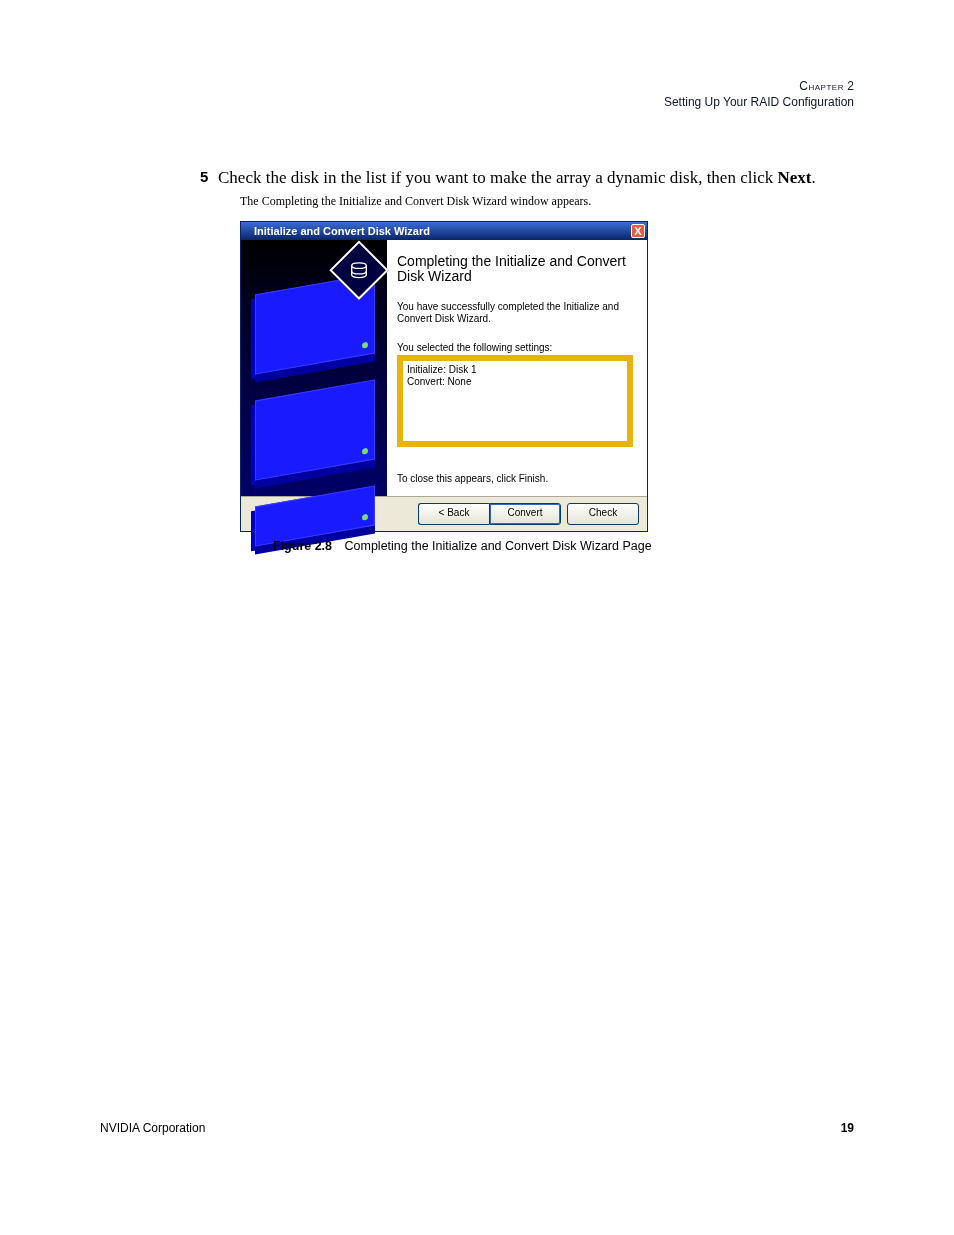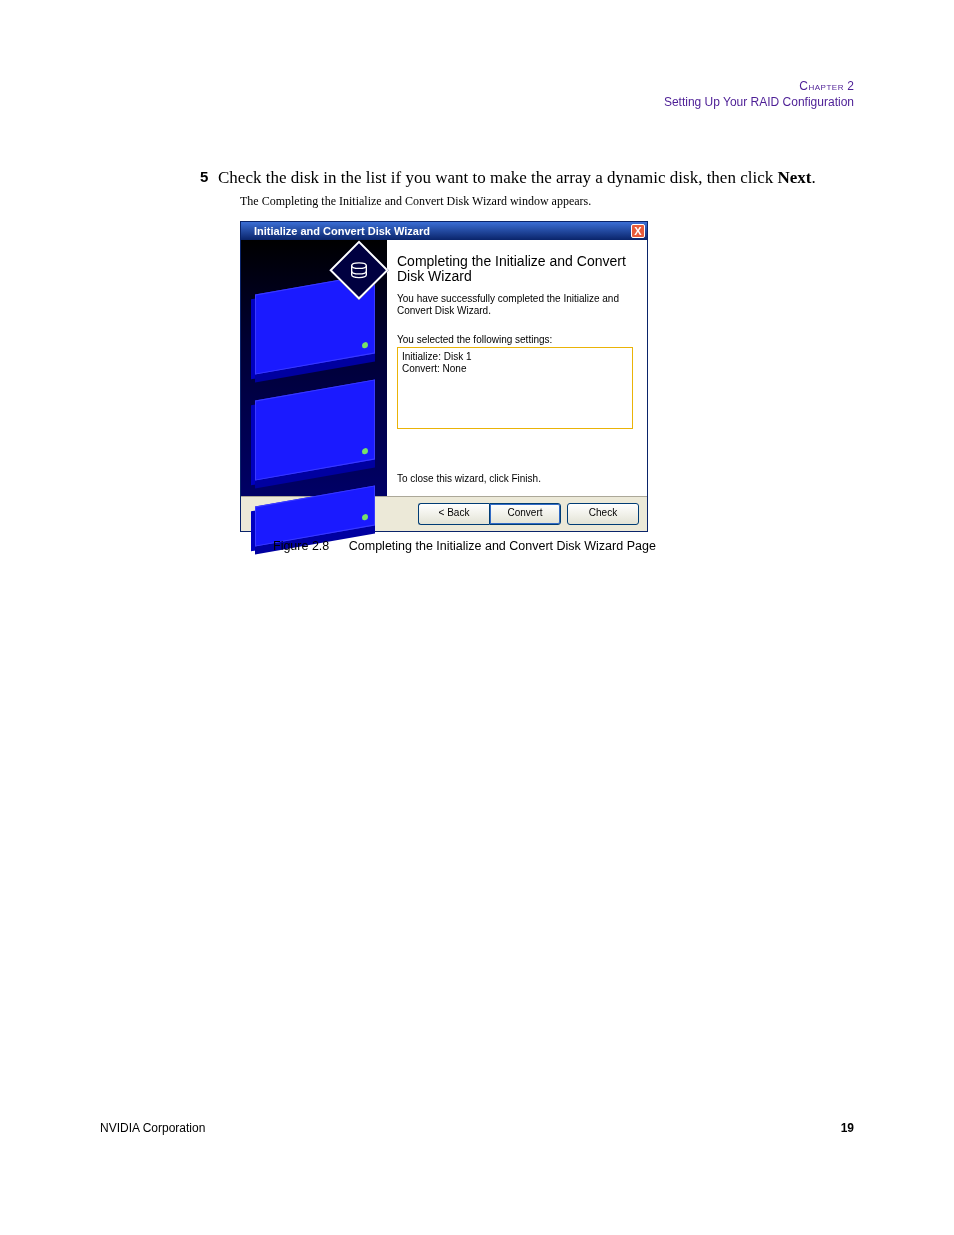--- a/index.html
+++ b/index.html
@@ -1,49 +1,49 @@
 <!DOCTYPE html>
 <html><head>
 <meta charset="utf-8">
 <style>
   html,body{margin:0;padding:0;background:#fff;}
   body{width:954px;height:1235px;position:relative;font-family:"Times New Roman",serif;color:#000;}
   .page{position:absolute;left:0;top:0;width:954px;height:1235px;}
-  .header{position:absolute;right:100px;top:78px;text-align:right;font-family:Verdana,Geneva,sans-serif;font-size:12px;line-height:1.35;color:#4c1d95;}
+  .header{position:absolute;right:100px;top:78px;text-align:right;font-family:Verdana,Geneva,sans-serif;font-size:12px;line-height:1.35;color:#0f172a;}
   .header .ch-label{font-variant:small-caps;letter-spacing:.5px;}
   .step-row{position:absolute;left:218px;top:166px;width:640px;font-size:17px;line-height:1.4;}
   .step-num{position:absolute;left:-18px;top:0;font-family:Verdana,Geneva,sans-serif;font-weight:700;font-size:15px;}
   .step-row .bold{font-weight:700;}
   .step-sub{position:absolute;left:240px;top:194px;width:620px;font-size:12px;}
   
   .wiz{position:absolute;left:240px;top:221px;width:406px;border:1px solid #0a246a;background:#ece9d8;font-family:Tahoma,Verdana,sans-serif;font-size:11px;color:#000;}
   .wiz-title{height:18px;background:linear-gradient(#3b6ed5,#0a246a);color:#fff;font-weight:700;font-size:11px;line-height:18px;padding-left:13px;position:relative;}
   .wiz-close{position:absolute;right:2px;top:2px;width:14px;height:14px;background:#e85c3b;border:1px solid #fff;border-radius:2px;color:#fff;font-size:11px;line-height:12px;text-align:center;box-sizing:border-box;}
   .wiz-body{display:flex;height:256px;background:#fff;}
   .wiz-left{width:146px;background:linear-gradient(#000,#000033 40%,#000066);position:relative;}
   .wiz-right{flex:1;padding:14px 14px 16px 10px;position:relative;}
   .wiz-h{font-size:14px;line-height:1.1;margin:0 0 8px 0;font-weight:400;}
-  .wiz-p{font-size:10px;margin:8px 0 12px 0;line-height:1.25;}
+  .wiz-p{font-size:10px;margin:16px 0 12px 0;line-height:1.25;}
   .wiz-settings-label{font-size:10px;margin:16px 0 2px 0;}
-  .wiz-settings-box{border:1px solid #eab308;background:#fff;height:74px;padding:3px 4px;font-size:10px;line-height:1.25;}
+  .wiz-settings-box{border:6px solid #eab308;background:#fff;height:74px;padding:3px 4px;font-size:10px;line-height:1.25;}
   .wiz-close-text{position:absolute;left:10px;bottom:12px;font-size:10px;}
   .wiz-footer{height:34px;border-top:1px solid #aca899;display:flex;justify-content:flex-end;align-items:center;padding-right:8px;gap:6px;}
   .wiz-btn{min-width:62px;height:20px;border:1px solid #003c74;border-radius:3px;background:linear-gradient(#fff,#e3e3d5);font-family:Tahoma,sans-serif;font-size:10px;line-height:18px;text-align:center;padding:0 4px;}
   .wiz-btn.default{box-shadow:0 0 0 1px #316ac5 inset;}
   .wiz-btn-pair{display:flex;}
   .wiz-btn-pair .wiz-btn:first-child{border-top-right-radius:0;border-bottom-right-radius:0;border-right:none;}
   .wiz-btn-pair .wiz-btn:last-child{border-top-left-radius:0;border-bottom-left-radius:0;}
   
   .disk-stack{position:absolute;left:14px;top:44px;}
   .disk{width:118px;height:78px;background:#1a1aff;transform:skewY(-10deg);margin-bottom:26px;position:relative;border:1px solid #3a3aff;box-shadow:0 8px 0 #0000a0, -4px 4px 0 #0000c0;}
   .disk::after{content:"";position:absolute;right:6px;bottom:6px;width:6px;height:6px;background:#77e06b;border-radius:50%;}
   .disk-icon{position:absolute;right:-6px;top:-28px;width:38px;height:38px;border:2px solid #fff;transform:skewY(10deg) rotate(45deg);background:#000040;display:flex;align-items:center;justify-content:center;}
   .disk-icon svg{transform:rotate(-45deg);}
   .caption{position:absolute;left:273px;top:539px;font-family:Verdana,Geneva,sans-serif;font-size:12.5px;}
-  .caption .fig-label{font-weight:400;margin-right:16px;}
+  .caption .fig-label{font-weight:700;margin-right:9px;}
   .footer{position:absolute;left:100px;bottom:100px;right:100px;font-family:Verdana,Geneva,sans-serif;font-size:12px;display:flex;justify-content:space-between;}
   .footer .pg{font-weight:700;}
 </style>
 </head>
 <body>
 
 <div class="page">
 
   <div class="header">
     <div>
@@ -83,21 +83,21 @@
         </div>
       </div>
       <div class="wiz-right">
         <div class="wiz-h">Completing the Initialize and Convert Disk Wizard</div>
         <p class="wiz-p">You have successfully completed the Initialize and Convert Disk Wizard.</p>
         <p class="wiz-settings-label">You selected the following settings:</p>
         <div class="wiz-settings-box">
           <div>Initialize: Disk 1</div>
           <div>Convert: None</div>
         </div>
-        <div class="wiz-close-text">To close this wizard, click Finish.</div>
+        <div class="wiz-close-text">To close this appears, click Finish.</div>
       </div>
     </div>
     <div class="wiz-footer">
       <div class="wiz-btn-pair">
         <div class="wiz-btn">&lt; Back</div>
         <div class="wiz-btn default">Convert</div>
       </div>
       <div class="wiz-btn">Check</div>
     </div>
   </div>

